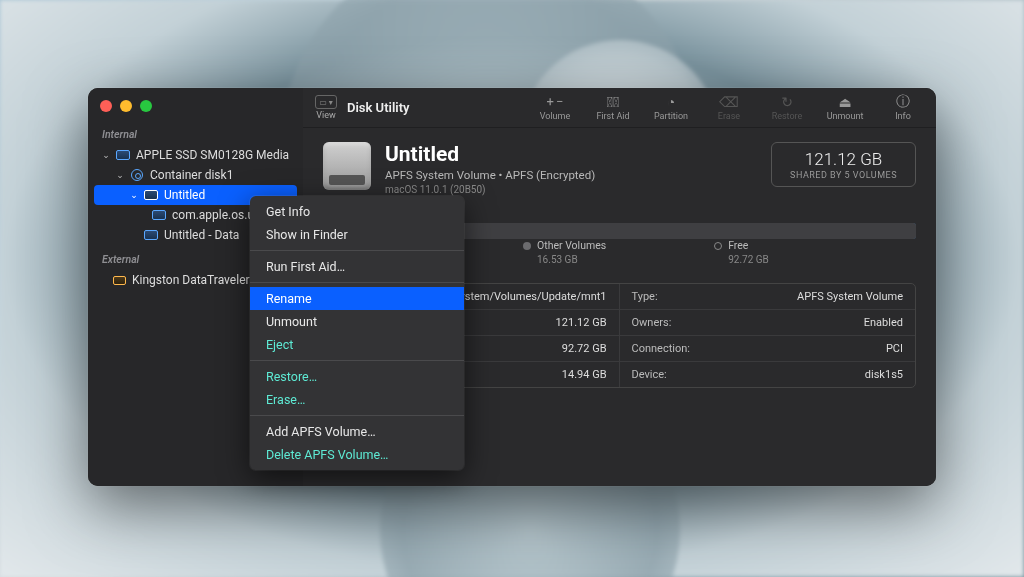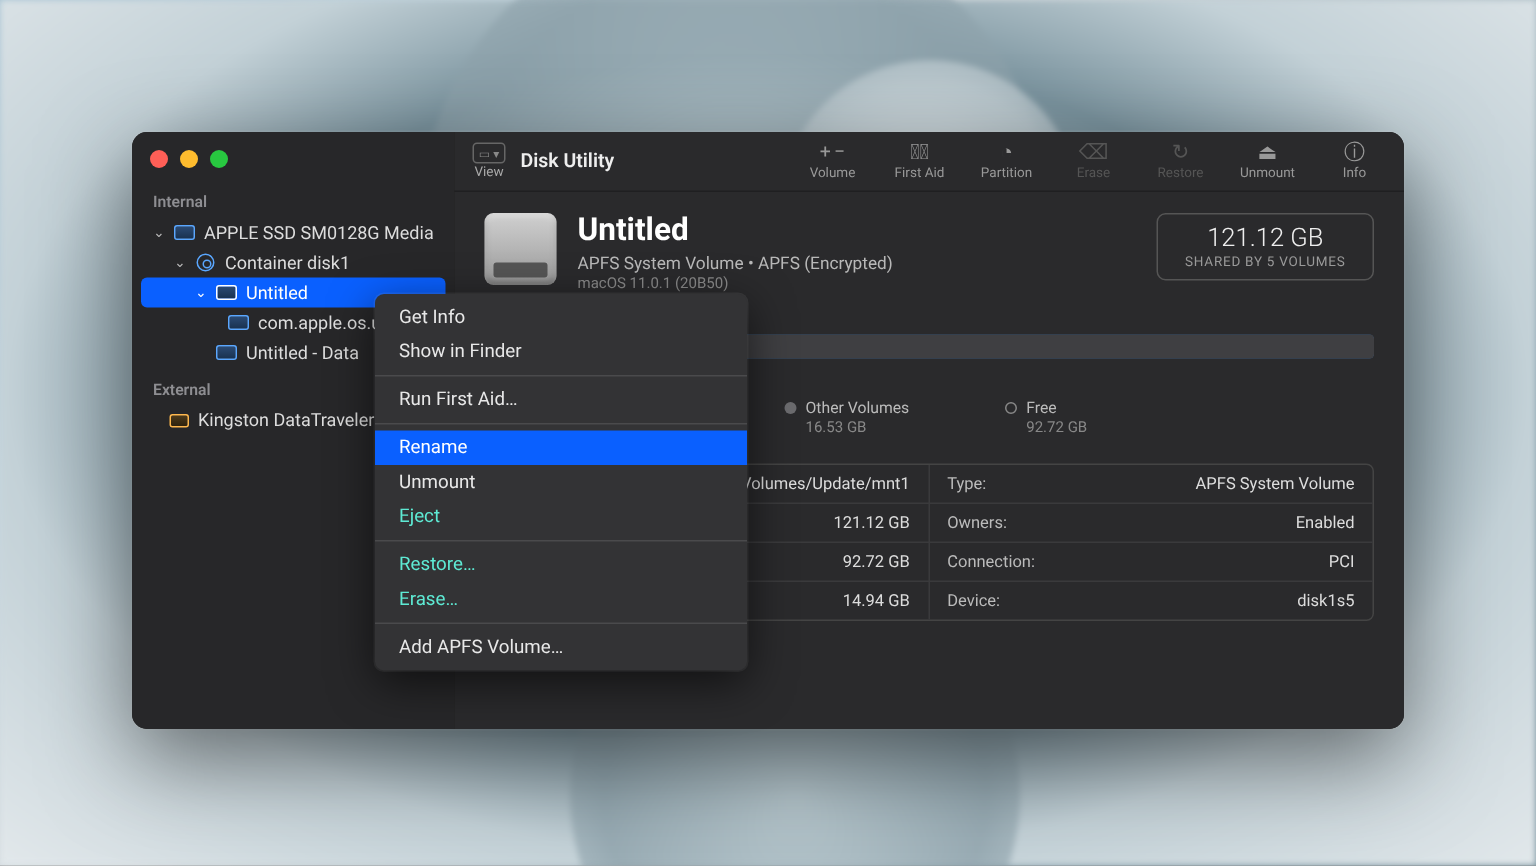--- a/index.html
+++ b/index.html
@@ -52,20 +52,21 @@
   }
   .tl { width: 12px; height: 12px; border-radius: 50%; }
   .tl-close { background: #ff5f57; }
   .tl-min { background: #febc2e; }
   .tl-max { background: #28c840; }
   .sb-heading {
     color: #8e8e92;
     font-size: 10.5px;
     font-weight: 600;
     padding: 6px 14px 4px;
+    font-style: italic;
   }
   .sb-item {
     display: flex;
     align-items: center;
     padding: 3px 10px;
     gap: 6px;
     white-space: nowrap;
     overflow: hidden;
     cursor: default;
   }
@@ -141,21 +142,21 @@
   .size-big { font-size:17px;font-weight:300;color:#eee; }
   .size-sub { font-size:9px;color:#999;letter-spacing:0.5px;margin-top:1px; }
 
   .usage-bar {
     margin-top:28px;height:16px;width:100%;border-radius:3px;background:#3a5a7d;display:flex;overflow:hidden;
   }
   .seg-used{background:#0a60ff;width:11%;}
   .seg-other{background:#6b6b6e;width:11%;margin-left:1px;}
   .seg-free{background:#3f3f42;flex:1;margin-left:1px;}
 
-  .legend { display:flex; gap:64px; margin-top:26px; padding-left:200px; font-size:10.5px; color:#bbb; }
+  .legend { display:flex; gap:108px; margin-top:0; padding-left:200px; font-size:10.5px; color:#bbb; }
   .legend-item { display:flex;flex-direction:column;align-items:flex-start;gap:2px; }
   .legend-top { display:flex;align-items:center;gap:6px; }
   .dot{width:8px;height:8px;border-radius:50%;}
   .dot-other{background:#6b6b6e;}
   .dot-free{border:1.5px solid #888;}
   .legend-val{color:#888;font-size:10px;padding-left:14px;}
 
   .details {
     margin-top:18px;border:1px solid #444;border-radius:5px;
     display:grid;grid-template-columns:1fr 1fr;font-size:11px;color:#ccc;
@@ -163,21 +164,21 @@
   .drow{display:flex;justify-content:space-between;padding:6px 12px;border-bottom:1px solid #3a3a3c;}
   .drow:nth-last-child(-n+2){border-bottom:none;}
   .details .col-left{border-right:1px solid #3a3a3c;}
   .dlabel{color:#bbb;}
   .dval{color:#ddd;}
 
   
   .ctx {
     position:absolute;
     top:108px; left:162px;
-    width:248px;
+    width:214px;
     border-radius:6px;
     background:#333335;
     box-shadow:0 8px 30px rgba(0,0,0,0.6),0 0 0 1px rgba(255,255,255,0.08);
     padding:4px 0;
     font-size:12.5px;
     color:#e8e8e8;
     z-index:10;
   }
   .ctx-item{padding:4px 16px;cursor:default;}
   .ctx-item.hover{background:#0a60ff;color:#fff;}
@@ -376,14 +377,15 @@
     <div class="ctx-item">Run First Aid…</div>
     <div class="ctx-sep"></div>
     <div class="ctx-item hover">Rename</div>
     <div class="ctx-item">Unmount</div>
     <div class="ctx-item disabled">Eject</div>
     <div class="ctx-sep"></div>
     <div class="ctx-item disabled">Restore…</div>
     <div class="ctx-item disabled">Erase…</div>
     <div class="ctx-sep"></div>
     <div class="ctx-item">Add APFS Volume…</div>
+    <div class="ctx-item disabled">Delete APFS Volume…</div>
   </div>
 </div>
 
 </body></html>

